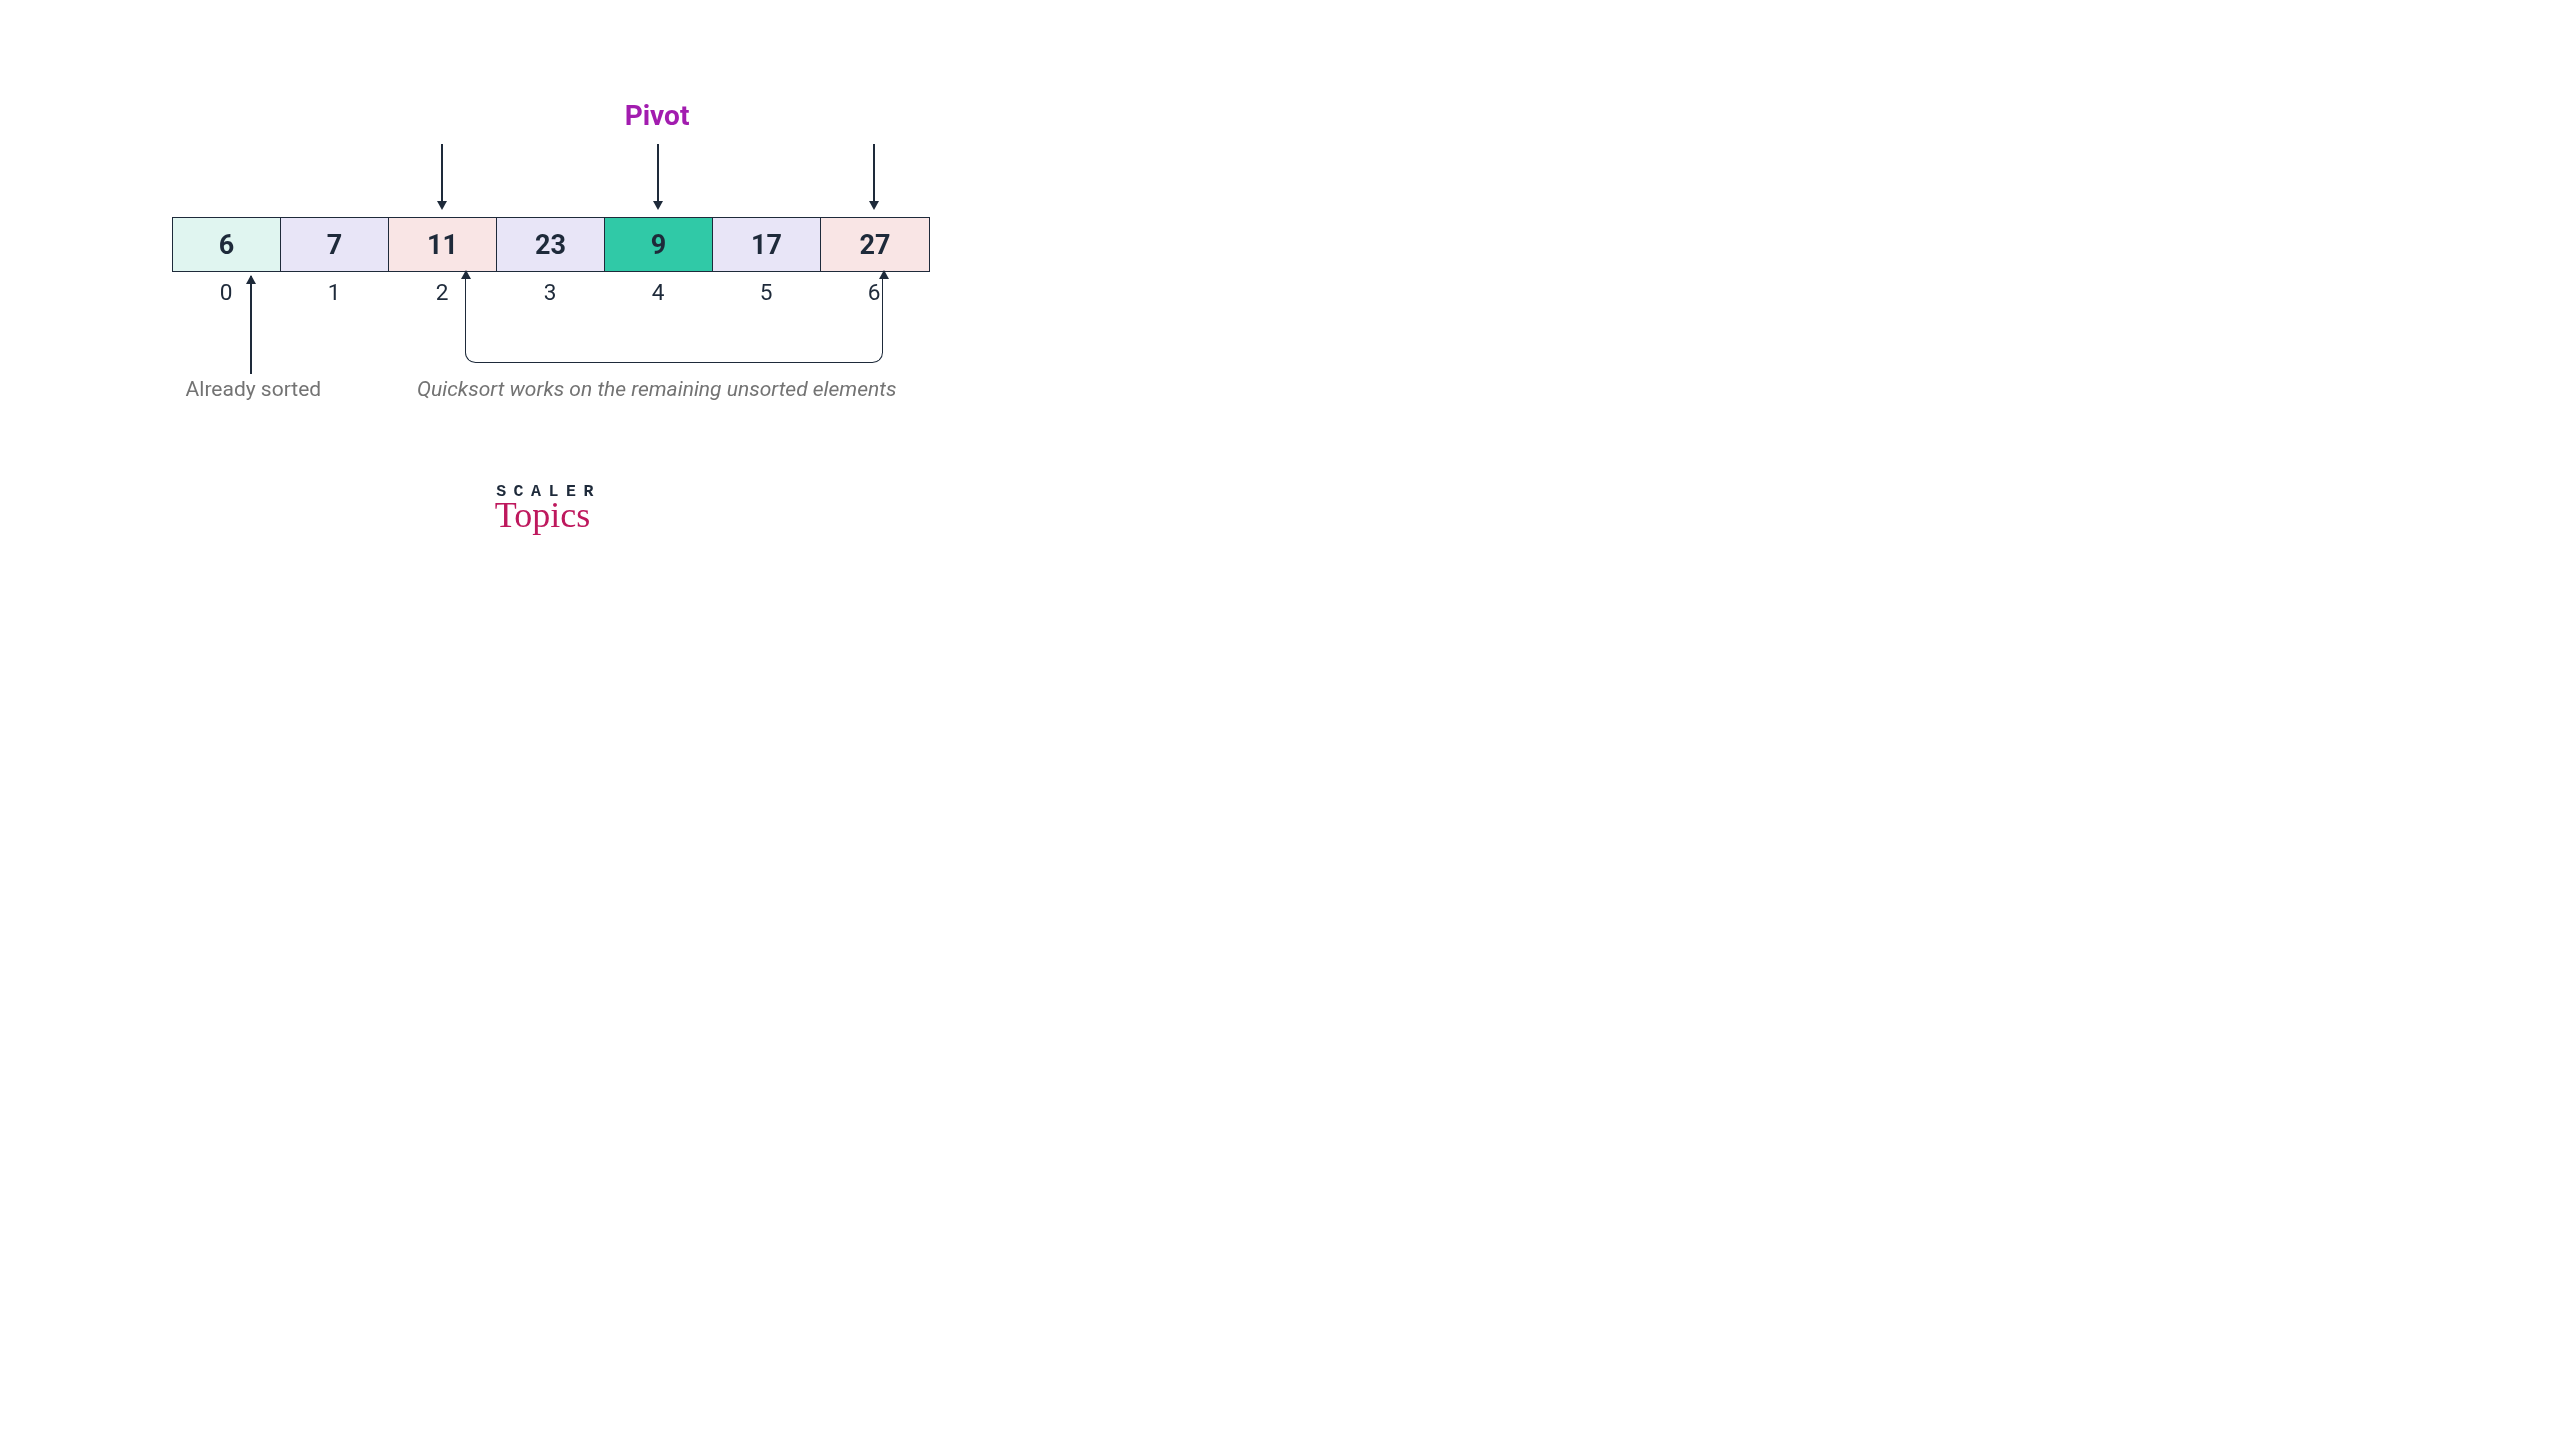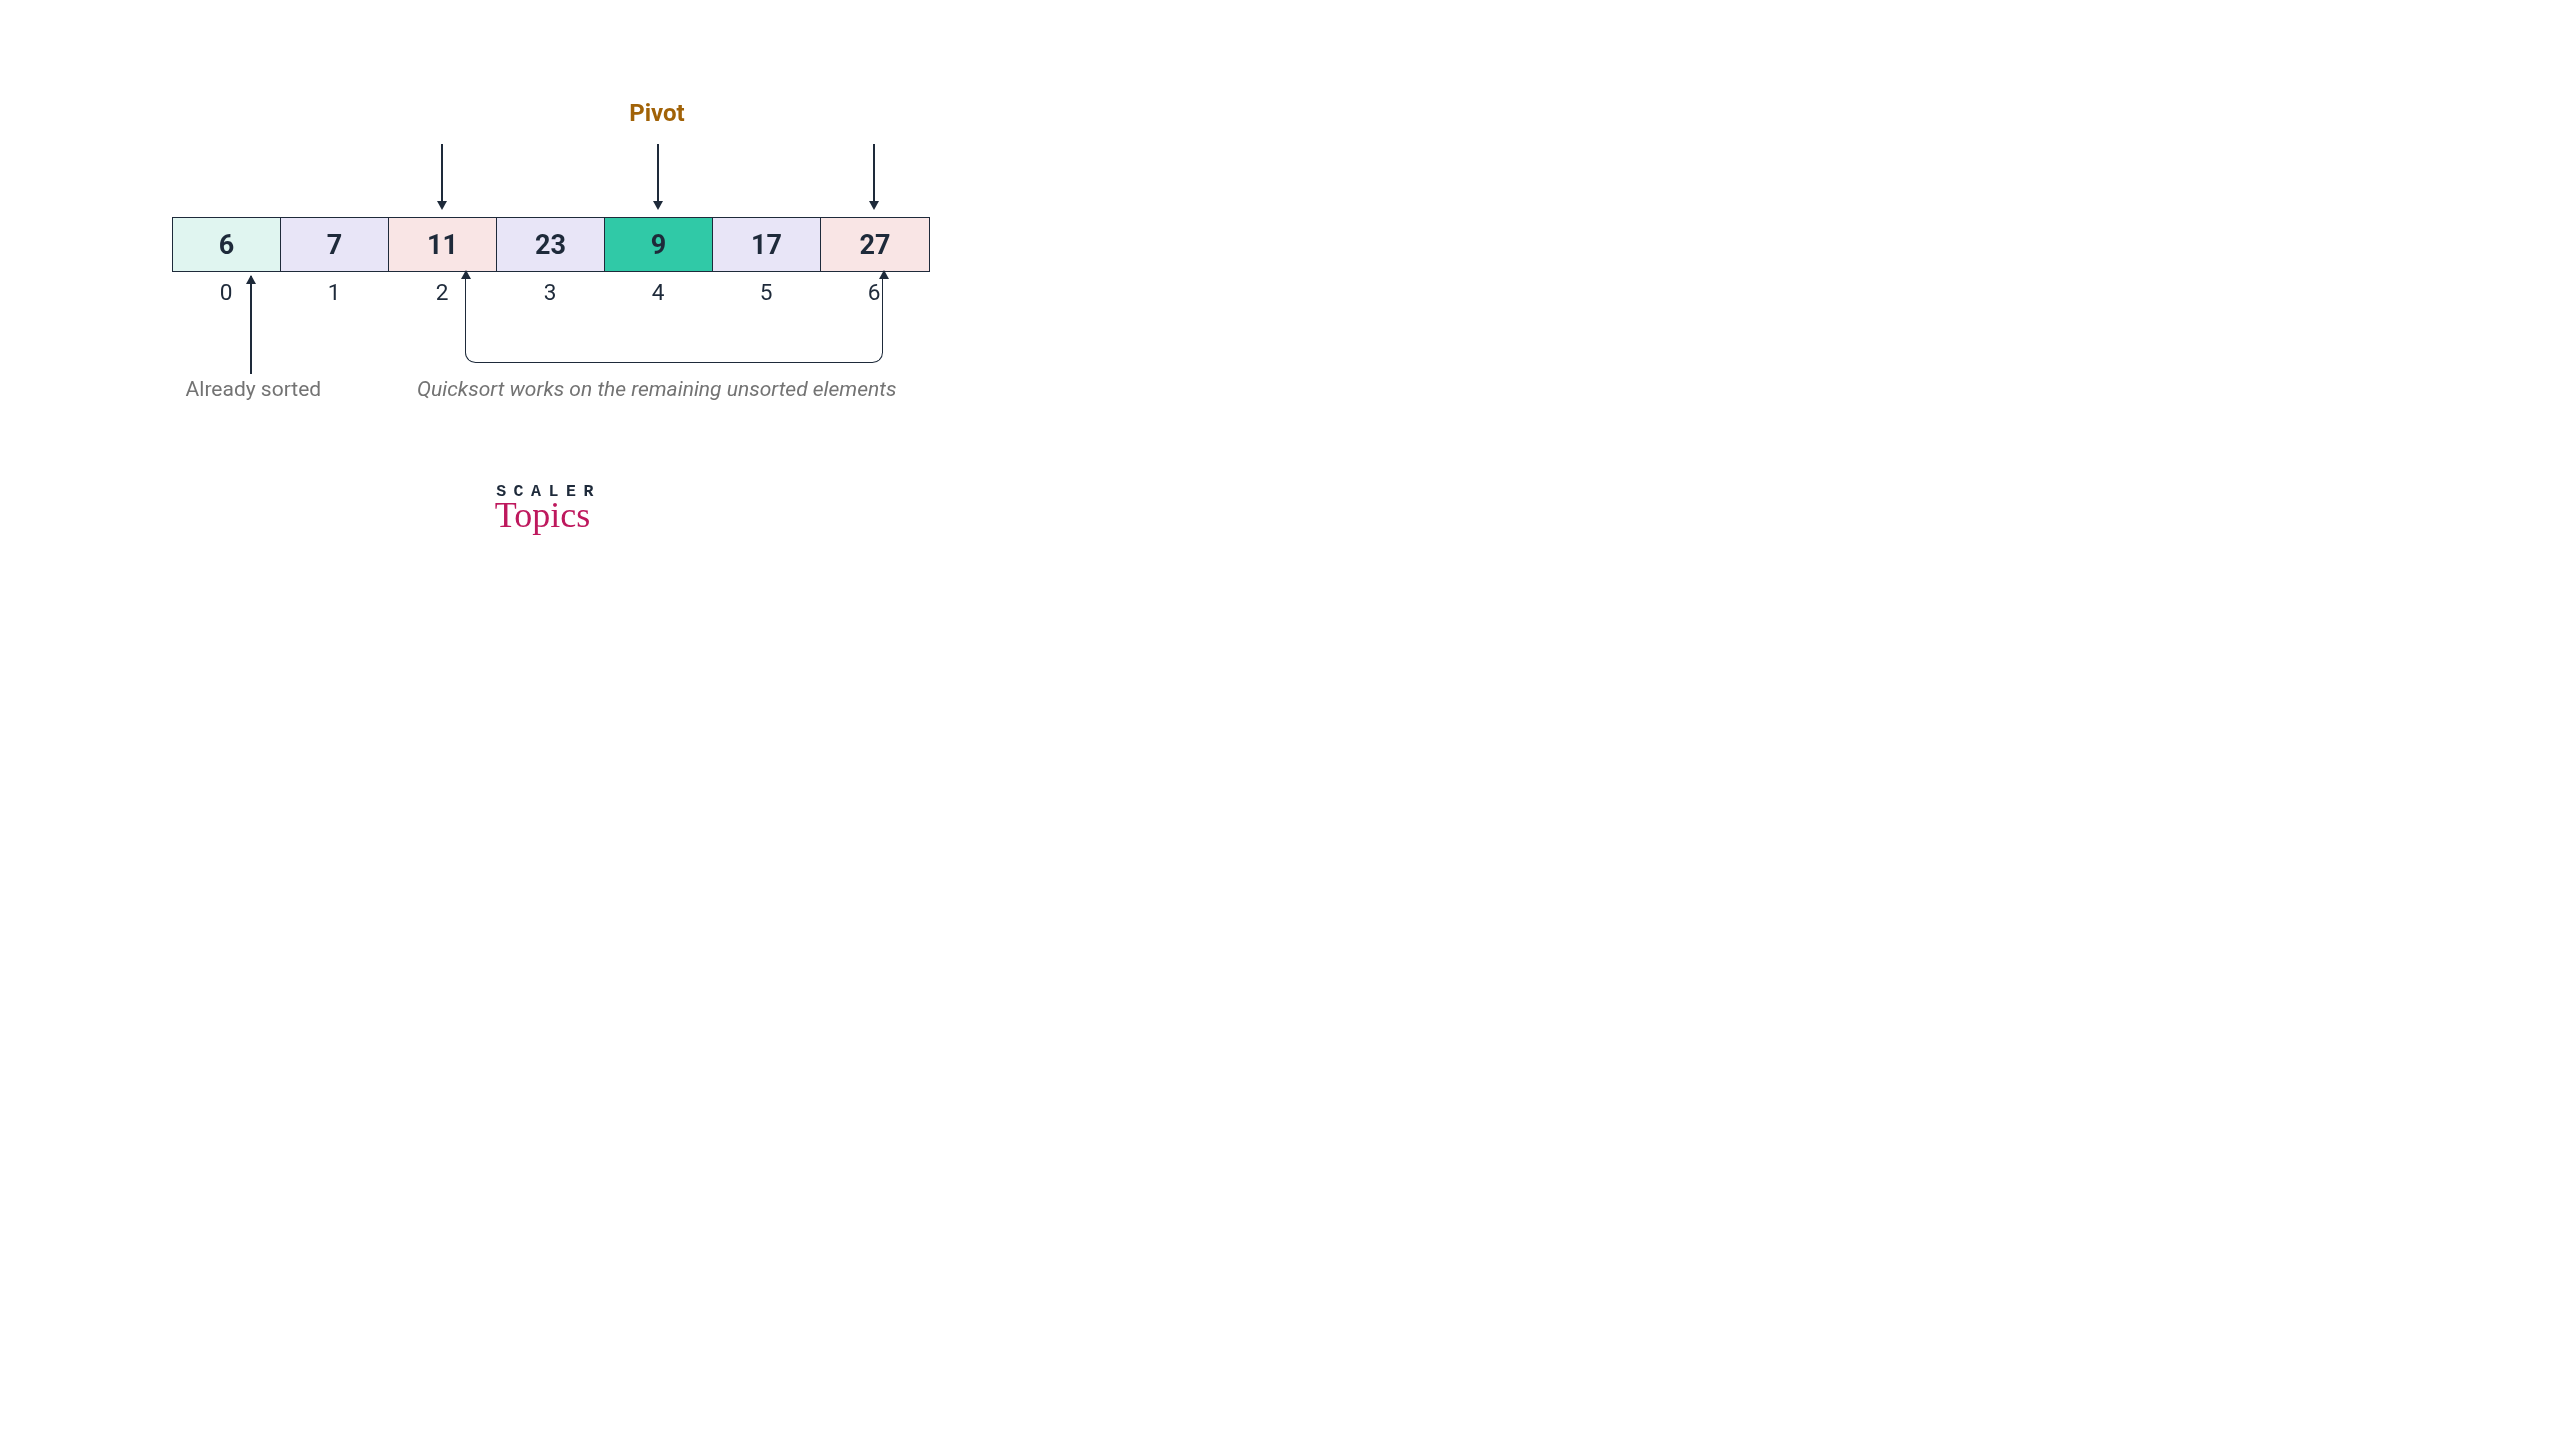--- a/index.html
+++ b/index.html
@@ -11,23 +11,23 @@
     position: relative;
   }
   .diagram {
     position: absolute;
     left: 172px;
     top: 106px;
     width: 754px;
   }
   .pivot-label {
     position: absolute;
-    font-size: 24px;
+    font-size: 28px;
     font-weight: 700;
-    color: #a16207;
+    color: #a21caf;
     text-align: center;
     width: 108px;
     top: -7.5px;
   }
   .arrow-down {
     position: absolute;
     width: 1.5px;
     background: #1e2a3a;
   }
   .arrow-down::after {

